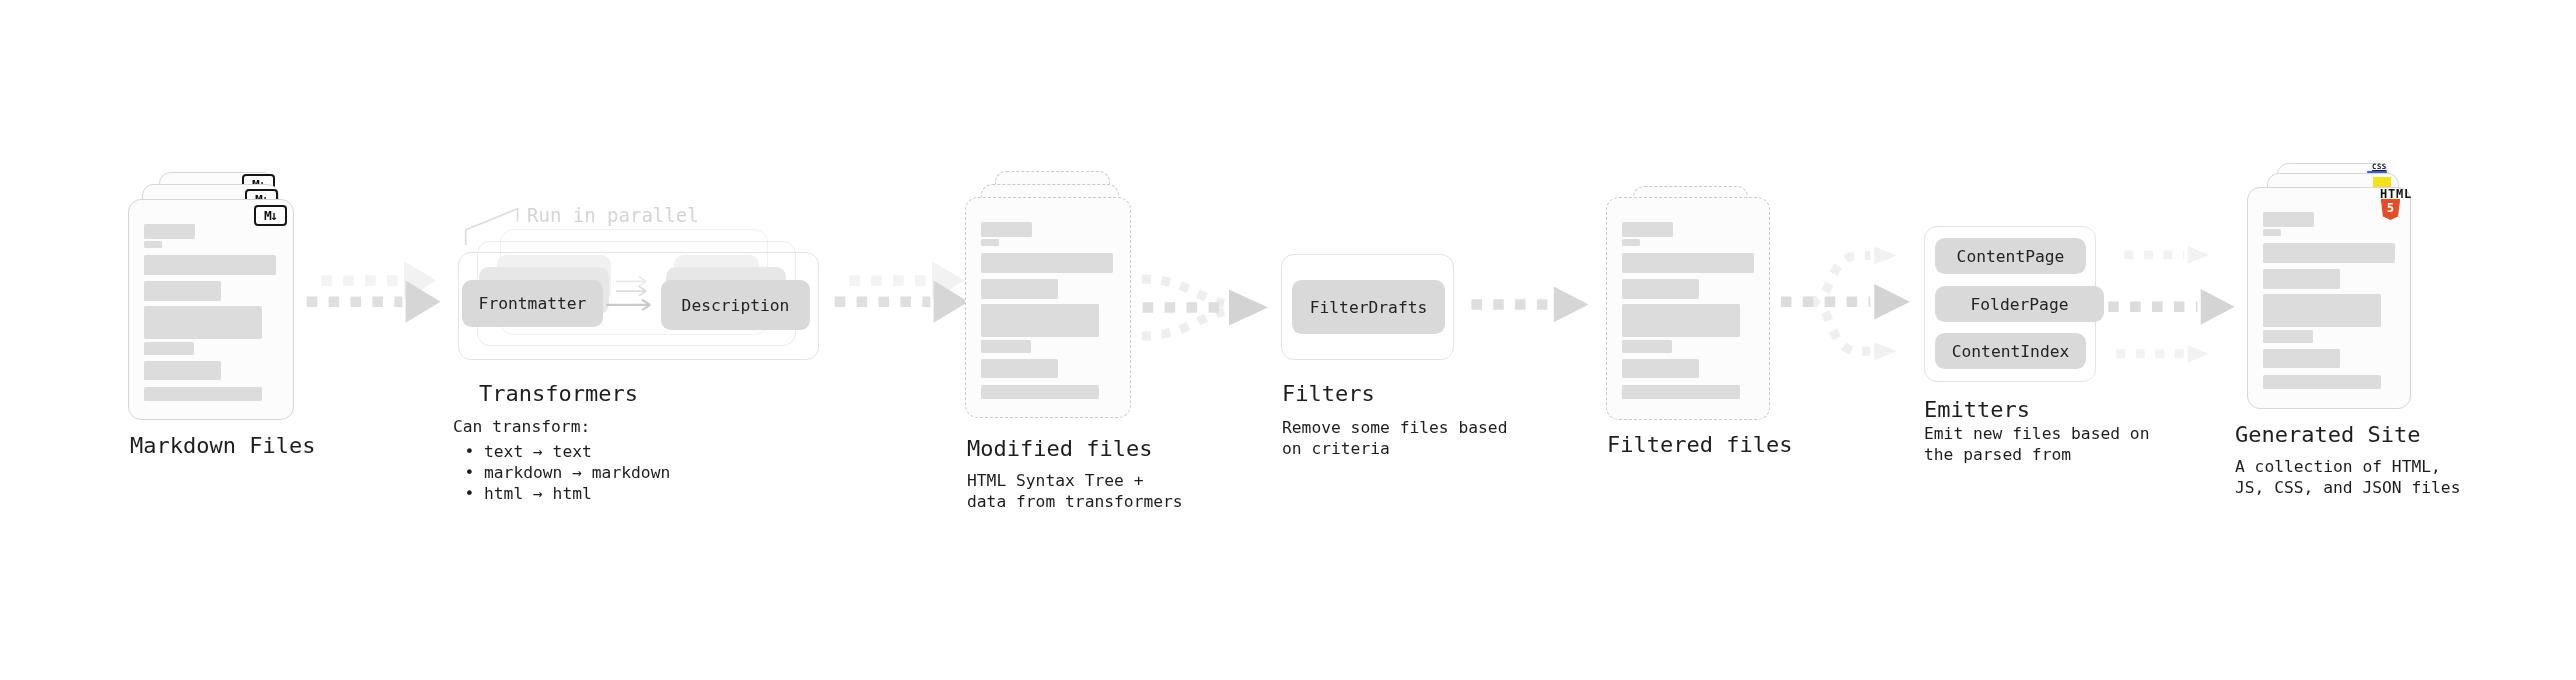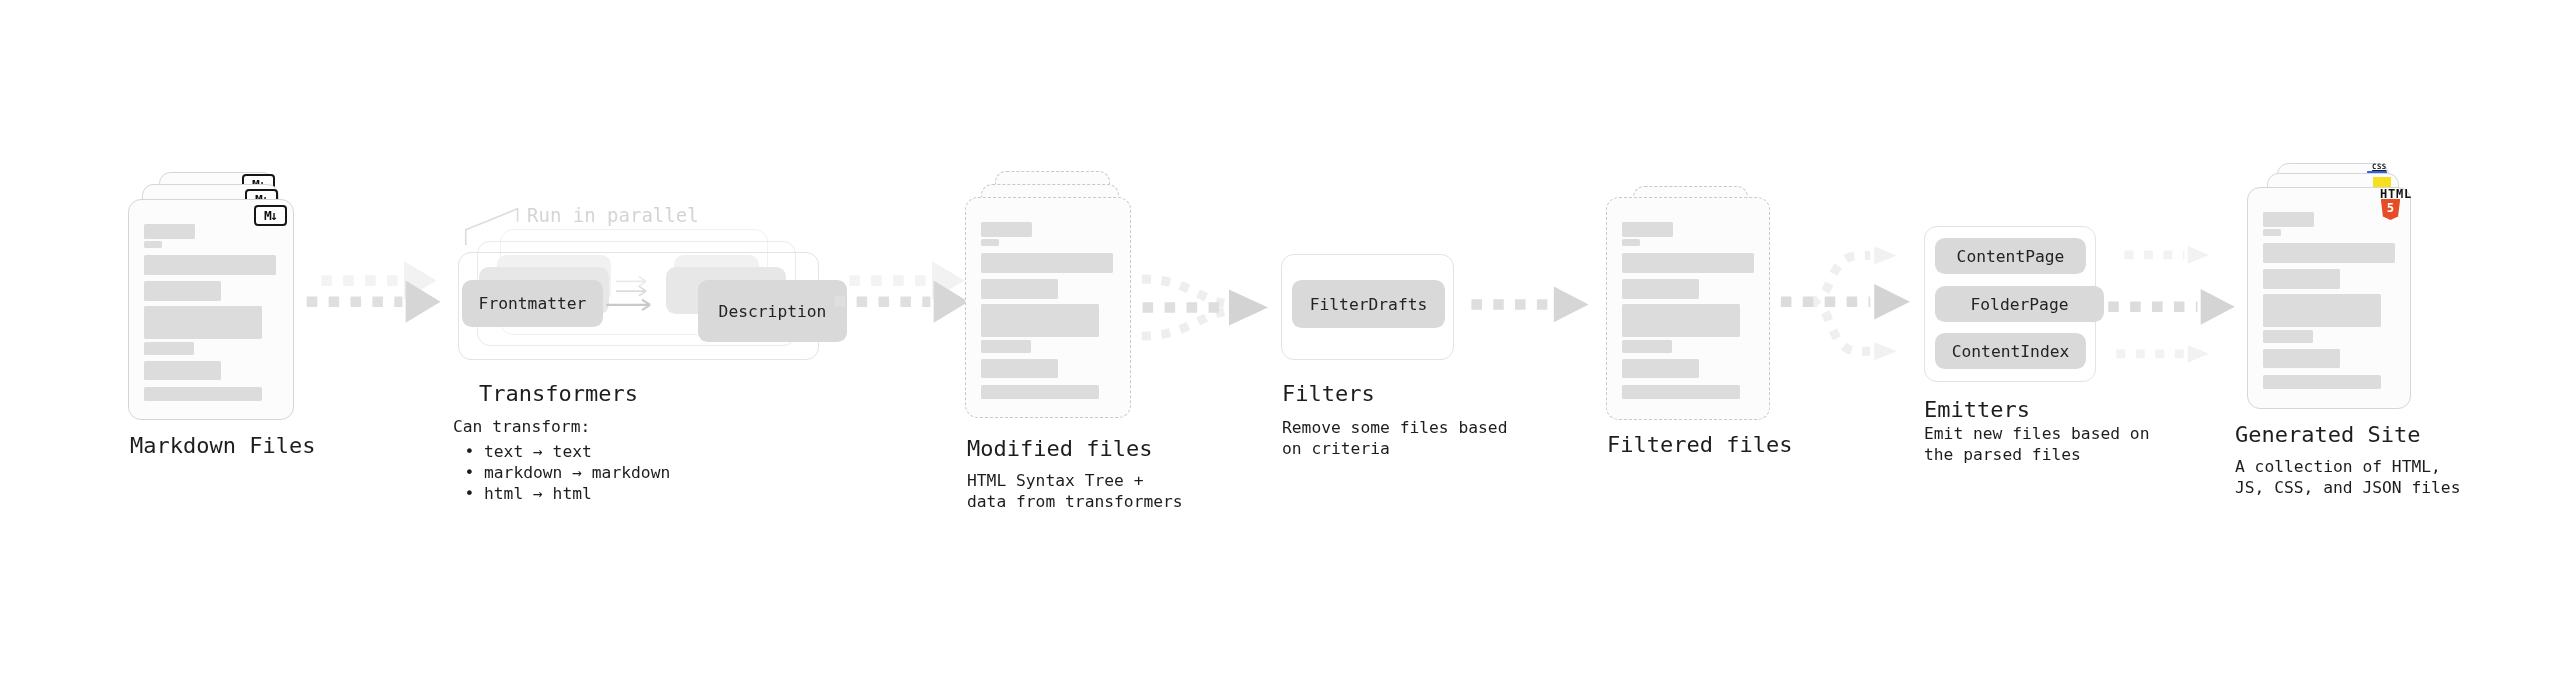--- a/index.html
+++ b/index.html
@@ -82,21 +82,21 @@
 
 <div class="frame g2" style="left:500px;top:229px;width:268px;height:106px;"></div>
 <div class="frame g1" style="left:477px;top:241px;width:319px;height:105px;"></div>
 <div class="frame" style="left:458px;top:252px;width:361px;height:108px;"></div>
 
 <div class="pill g2" style="left:497px;top:255px;width:114px;height:47px;"></div>
 <div class="pill g2" style="left:674px;top:255px;width:85px;height:47px;"></div>
 <div class="pill g1" style="left:479px;top:267px;width:130px;height:47px;"></div>
 <div class="pill g1" style="left:666px;top:267px;width:120px;height:47px;"></div>
 <div class="pill" style="left:462px;top:280px;width:141px;height:47px;">Frontmatter</div>
-<div class="pill" style="left:661px;top:280px;width:149px;height:62px;margin-left:37px;">Description</div>
+<div class="pill" style="left:661px;top:280px;width:149px;height:50px;">Description</div>
 
 <svg style="left:603px;top:273px;" width="52" height="41" viewBox="0 0 64 50">
   <path d="M16 10 H53 M53 10 l-9 -6 M53 10 l-9 6" fill="none" stroke="#eaeaea" stroke-width="2"></path>
   <path d="M16 22 H53 M53 22 l-9 -6 M53 22 l-9 6" fill="none" stroke="#dbdbdb" stroke-width="2"></path>
   <path d="M4 39 H58 M58 39 l-10 -6.5 M58 39 l-10 6.5" fill="none" stroke="#c9c9c9" stroke-width="2.5"></path>
 </svg>
 
 <div class="title" style="left:479px;top:381px;">Transformers</div>
 <div class="bodytext" style="left:453px;top:416px;">
   <div>Can transform:</div>
@@ -133,21 +133,21 @@
 </div>
 
 <svg style="left:1136px;top:270px;" width="137" height="75" viewBox="0 0 168 92">
   <path d="M 7 11 C 58 11, 76 34, 108 41" fill="none" stroke="#eeeeee" stroke-width="11" stroke-dasharray="11 13"></path>
   <path d="M 7 81 C 58 81, 76 58, 108 51" fill="none" stroke="#eeeeee" stroke-width="11" stroke-dasharray="11 13"></path>
   <line x1="8" y1="46" x2="112" y2="46" stroke="#dedede" stroke-width="13" stroke-dasharray="13 14"></line>
   <polygon points="114,24 114,68 162,46" fill="#d3d3d3"></polygon>
 </svg>
 
 <div class="frame" style="left:1281px;top:254px;width:173px;height:106px;"></div>
-<div class="pill" style="left:1292px;top:280px;width:153px;height:48px;">FilterDrafts</div>
+<div class="pill" style="left:1292px;top:280px;width:153px;height:54px;">FilterDrafts</div>
 <div class="title" style="left:1282px;top:381px;">Filters</div>
 <div class="bodytext" style="left:1282px;top:417px;">
   <div>Remove some files based</div>
   <div>on criteria</div>
 </div>
 
 <svg style="left:1467px;top:285px;" width="126" height="42" viewBox="0 0 155 52">
   <line x1="5" y1="24" x2="105" y2="24" stroke="#dedede" stroke-width="13" stroke-dasharray="13 14"></line>
   <polygon points="107,2 107,46 150,24" fill="#d6d6d6"></polygon>
 </svg>
@@ -176,21 +176,21 @@
   <polygon points="121,49 121,93 165,71" fill="#d3d3d3"></polygon>
 </svg>
 
 <div class="frame" style="left:1924px;top:226px;width:172px;height:156px;"></div>
 <div class="pill" style="left:1935px;top:238px;width:151px;height:36px;">ContentPage</div>
 <div class="pill" style="left:1935px;top:286px;width:169px;height:36px;">FolderPage</div>
 <div class="pill" style="left:1935px;top:333px;width:151px;height:36px;">ContentIndex</div>
 <div class="title" style="left:1924px;top:397px;">Emitters</div>
 <div class="bodytext" style="left:1924px;top:423px;">
   <div>Emit new files based on</div>
-  <div>the parsed files</div>
+  <div>the parsed from</div>
 </div>
 
 <svg style="left:2105px;top:241px;" width="146" height="130" viewBox="0 0 180 160">
   <line x1="24" y1="17" x2="98" y2="17" stroke="#f2f2f2" stroke-width="11" stroke-dasharray="11 13"></line>
   <polygon points="102,6 102,28 128,17" fill="#f2f2f2"></polygon>
   <line x1="4" y1="81" x2="114" y2="81" stroke="#dcdcdc" stroke-width="13" stroke-dasharray="13 14"></line>
   <polygon points="118,59 118,103 160,81" fill="#d4d4d4"></polygon>
   <line x1="14" y1="139" x2="98" y2="139" stroke="#f2f2f2" stroke-width="11" stroke-dasharray="11 13"></line>
   <polygon points="102,128 102,150 128,139" fill="#f2f2f2"></polygon>
 </svg>

